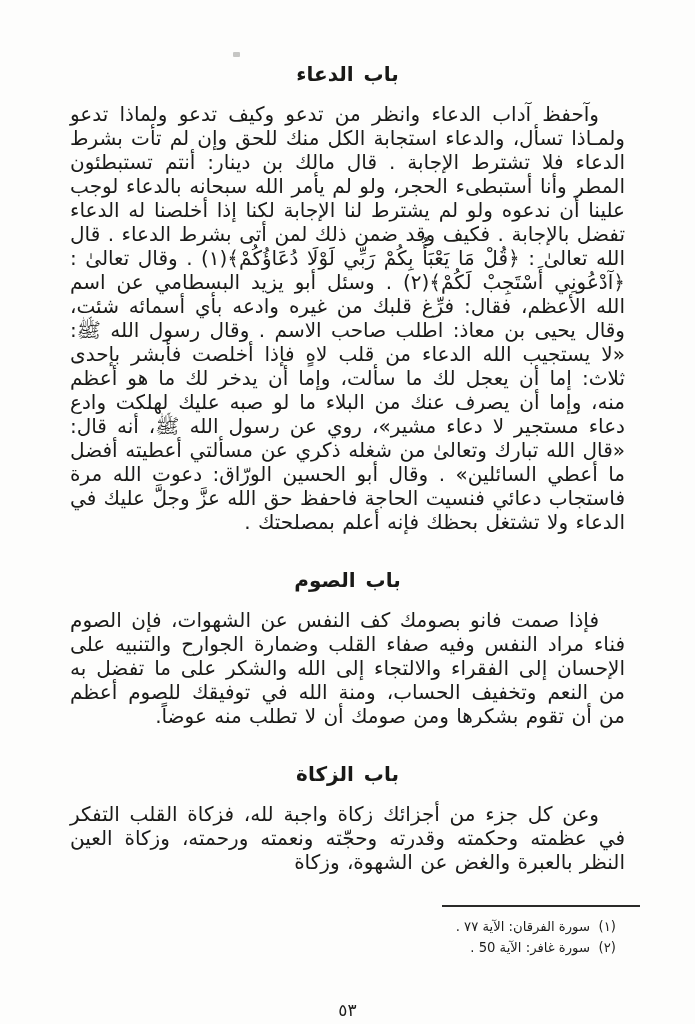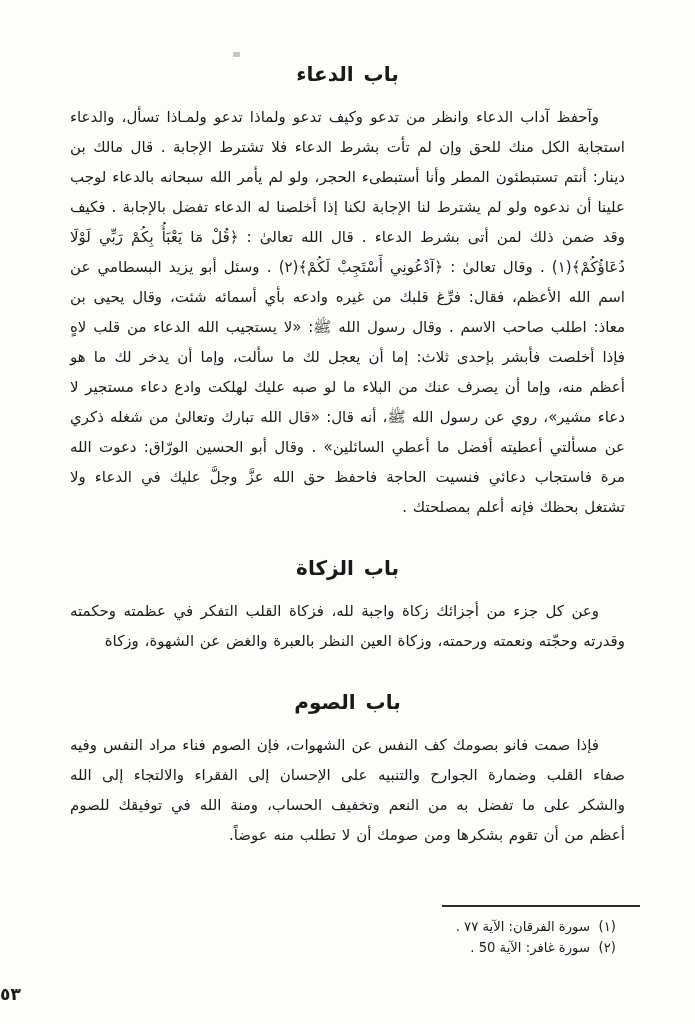--- a/index.html
+++ b/index.html
@@ -46,22 +46,22 @@
     text-align: center;
     margin: 0 0 16px 0;
     color: #191917;
     letter-spacing: 1.2px;
     word-spacing: 3px;
   }
   .section + .section h2.section-title {
     margin-top: 34px;
   }
   p.body-par {
-    font-size: 15px;
-    line-height: 30px;
+    font-size: 20px;
+    line-height: 24px;
     margin: 0;
     color: #1b1b19;
     text-align: justify;
     text-justify: inter-word;
     text-indent: 26px;
     word-spacing: 1px;
   }
   .footnotes {
     position: absolute;
     bottom: 66px;
@@ -81,52 +81,51 @@
     color: #1b1b19;
     padding-right: 24px;
     white-space: nowrap;
   }
   .fn-num {
     display: inline-block;
     min-width: 26px;
   }
   .page-number {
     position: absolute;
-    bottom: 20px;
+    bottom: 4px;
     left: 0;
     right: 0;
-    text-align: left;
+    text-align: center;
     font-size: 17px;
     color: #1b1b19;
     letter-spacing: 1px;
-    font-weight: bold;
   }
 </style>
 </head>
 <body>
 
 <div class="page">
 
   <div class="scan-speck"></div>
 
   <div class="content">
 
     <section class="section">
       <h2 class="section-title">باب الدعاء</h2>
       <p class="body-par">وآحفظ آداب الدعاء وانظر من تدعو وكيف تدعو ولماذا تدعو ولمـاذا تسأل، والدعاء استجابة الكل منك للحق وإن لم تأت بشرط الدعاء فلا تشترط الإجابة . قال مالك بن دينار: أنتم تستبطئون المطر وأنا أستبطىء الحجر، ولو لم يأمر الله سبحانه بالدعاء لوجب علينا أن ندعوه ولو لم يشترط لنا الإجابة لكنا إذا أخلصنا له الدعاء تفضل بالإجابة . فكيف وقد ضمن ذلك لمن أتى بشرط الدعاء . قال الله تعالىٰ : ﴿قُلْ مَا يَعْبَأُ بِكُمْ رَبِّي لَوْلَا دُعَاؤُكُمْ﴾(١) . وقال تعالىٰ : ﴿آدْعُونِي أَسْتَجِبْ لَكُمْ﴾(٢) . وسئل أبو يزيد البسطامي عن اسم الله الأعظم، فقال: فرِّغ قلبك من غيره وادعه بأي أسمائه شئت، وقال يحيى بن معاذ: اطلب صاحب الاسم . وقال رسول الله ﷺ: «لا يستجيب الله الدعاء من قلب لاهٍ فإذا أخلصت فأبشر بإحدى ثلاث: إما أن يعجل لك ما سألت، وإما أن يدخر لك ما هو أعظم منه، وإما أن يصرف عنك من البلاء ما لو صبه عليك لهلكت وادع دعاء مستجير لا دعاء مشير»، روي عن رسول الله ﷺ، أنه قال: «قال الله تبارك وتعالىٰ من شغله ذكري عن مسألتي أعطيته أفضل ما أعطي السائلين» . وقال أبو الحسين الورّاق: دعوت الله مرة فاستجاب دعائي فنسيت الحاجة فاحفظ حق الله عزَّ وجلَّ عليك في الدعاء ولا تشتغل بحظك فإنه أعلم بمصلحتك .</p>
     </section>
 
     <section class="section">
-      <h2 class="section-title">باب الزكاة</h2>
-      <p class="body-par">وعن كل جزء من أجزائك زكاة واجبة لله، فزكاة القلب التفكر في عظمته وحكمته وقدرته وحجّته ونعمته ورحمته، وزكاة العين النظر بالعبرة والغض عن الشهوة، وزكاة</p>
+      <h2 class="section-title">باب الصوم</h2>
+      <p class="body-par">فإذا صمت فانو بصومك كف النفس عن الشهوات، فإن الصوم فناء مراد النفس وفيه صفاء القلب وضمارة الجوارح والتنبيه على الإحسان إلى الفقراء والالتجاء إلى الله والشكر على ما تفضل به من النعم وتخفيف الحساب، ومنة الله في توفيقك للصوم أعظم من أن تقوم بشكرها ومن صومك أن لا تطلب منه عوضاً.</p>
     </section>
 
     <section class="section">
-      <h2 class="section-title">باب الصوم</h2>
-      <p class="body-par">فإذا صمت فانو بصومك كف النفس عن الشهوات، فإن الصوم فناء مراد النفس وفيه صفاء القلب وضمارة الجوارح والتنبيه على الإحسان إلى الفقراء والالتجاء إلى الله والشكر على ما تفضل به من النعم وتخفيف الحساب، ومنة الله في توفيقك للصوم أعظم من أن تقوم بشكرها ومن صومك أن لا تطلب منه عوضاً.</p>
+      <h2 class="section-title">باب الزكاة</h2>
+      <p class="body-par">وعن كل جزء من أجزائك زكاة واجبة لله، فزكاة القلب التفكر في عظمته وحكمته وقدرته وحجّته ونعمته ورحمته، وزكاة العين النظر بالعبرة والغض عن الشهوة، وزكاة</p>
     </section>
 
   </div>
 
   <div class="footnotes">
     <div class="fn-rule"></div>
 
     <div class="fn-line">
       <span class="fn-num">(١)</span><span>سورة الفرقان: الآية ٧٧ .</span>
     </div>

